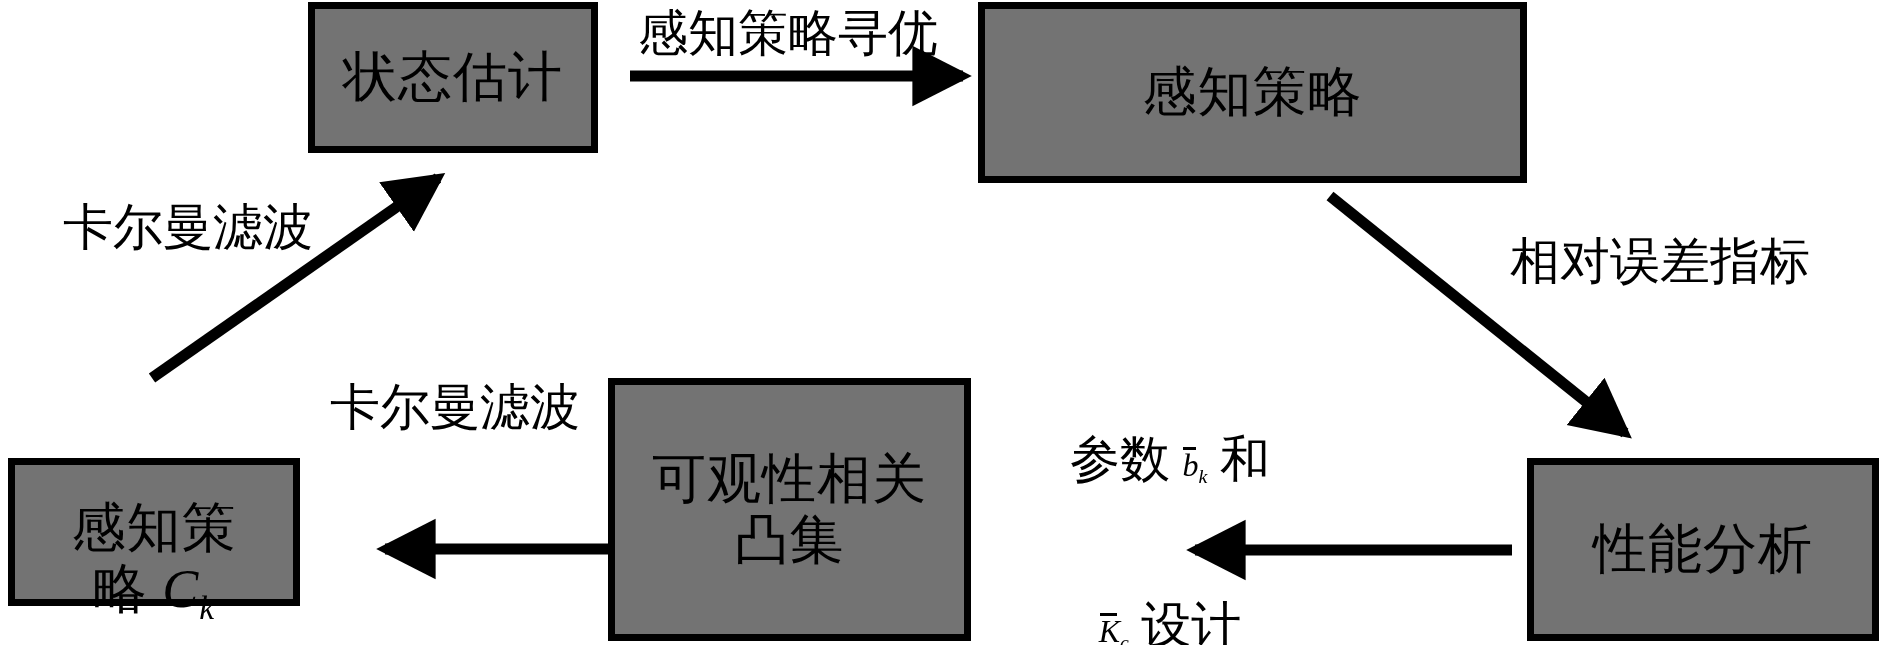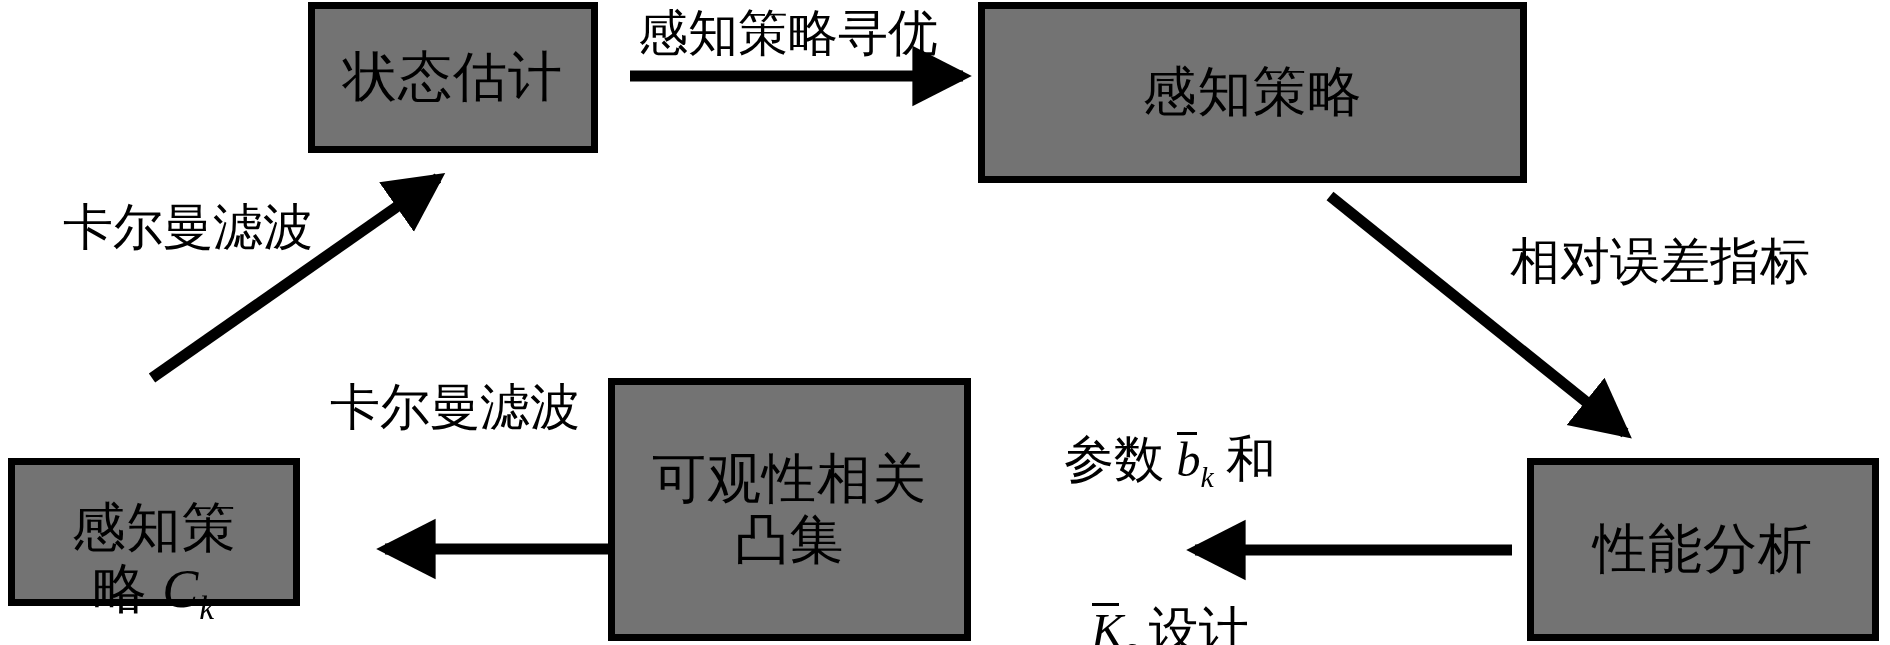--- a/index.html
+++ b/index.html
@@ -49,21 +49,21 @@
     pointer-events: none;
   }
   .math-var {
     font-family: "Liberation Serif", "DejaVu Serif", serif;
     font-style: italic;
     font-size: 54px;
   }
   .math-var-sm {
     font-family: "Liberation Serif", "DejaVu Serif", serif;
     font-style: italic;
-    font-size: 48px;
+    font-size: 32px;
     margin-top: 37px;
   }
   .sub {
     font-style: italic;
     font-size: 0.62em;
     vertical-align: sub;
   }
   .ovl {
     position: relative;
     display: inline-block;

